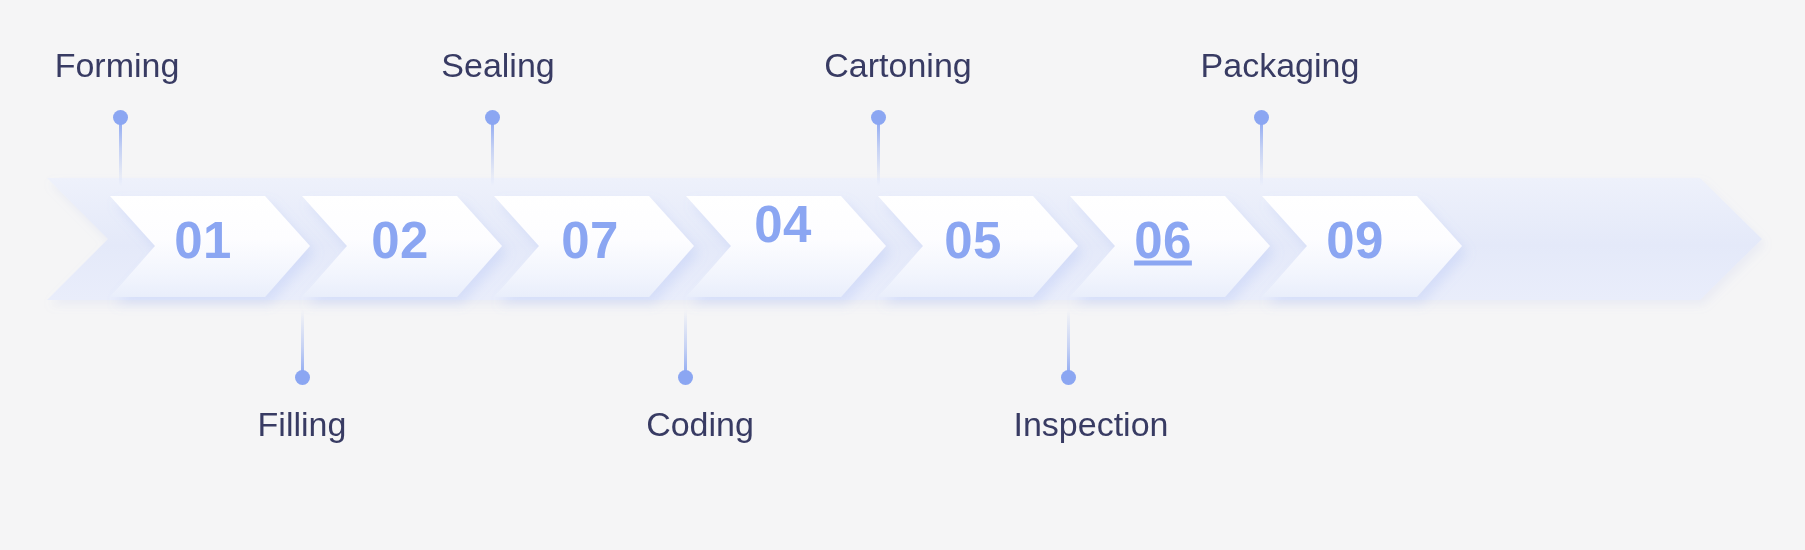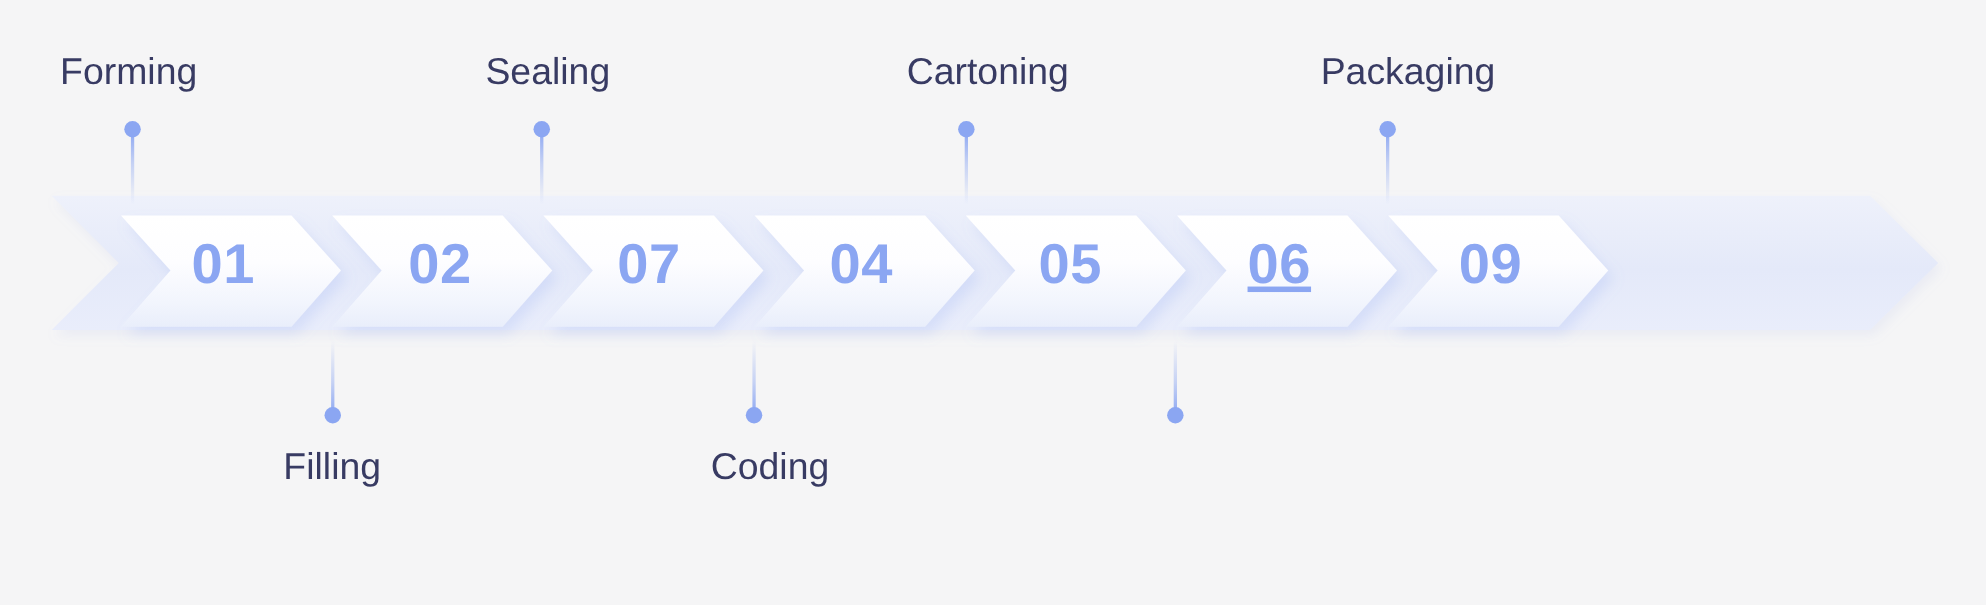--- a/index.html
+++ b/index.html
@@ -152,21 +152,21 @@
       </g>
       <g filter="url(#plateShadow)">
         <path d="M 1262,196 L 1417,196 L 1462,246 L 1417,297 L 1262,297 L 1307,246 Z" fill="url(#chevGrad)"></path>
       </g>
     </g>
   </svg>
 
   <div class="step-number" style="left:203px; top:240px;">01</div>
   <div class="step-number" style="left:400px; top:240px;">02</div>
   <div class="step-number" style="left:590px; top:240px;">07</div>
-  <div class="step-number" style="left:783px; top:240px;text-align:center;">04</div>
+  <div class="step-number" style="left:783px; top:224px;text-align:center;">04</div>
   <div class="step-number" style="left:973px; top:240px;">05</div>
   <div class="step-number" style="left:1163px; top:240px;text-decoration:underline;">06</div>
   <div class="step-number" style="left:1355px; top:240px;">09</div>
 
   <div class="pin" style="left:120px; top:110px; height:75px;">
     <div class="pin-dot" style="top:0;"></div>
     <div class="pin-line down" style="top:8px; height:68px;"></div>
   </div>
   <div class="pin" style="left:492px; top:110px; height:75px;">
     <div class="pin-dot" style="top:0;"></div>
@@ -194,14 +194,15 @@
     <div class="pin-dot" style="top:60px;"></div>
   </div>
 
   <div class="step-label top" style="left:117px; top:48px;">Forming</div>
   <div class="step-label top" style="left:498px; top:48px;">Sealing</div>
   <div class="step-label top" style="left:898px; top:48px;">Cartoning</div>
   <div class="step-label top" style="left:1280px; top:48px;">Packaging</div>
 
   <div class="step-label bottom" style="left:302px; top:407px;">Filling</div>
   <div class="step-label bottom" style="left:700px; top:407px;">Coding</div>
+  <div class="step-label bottom" style="left:1091px; top:407px;">Inspection</div>
 
 </div>
 
 </body></html>

